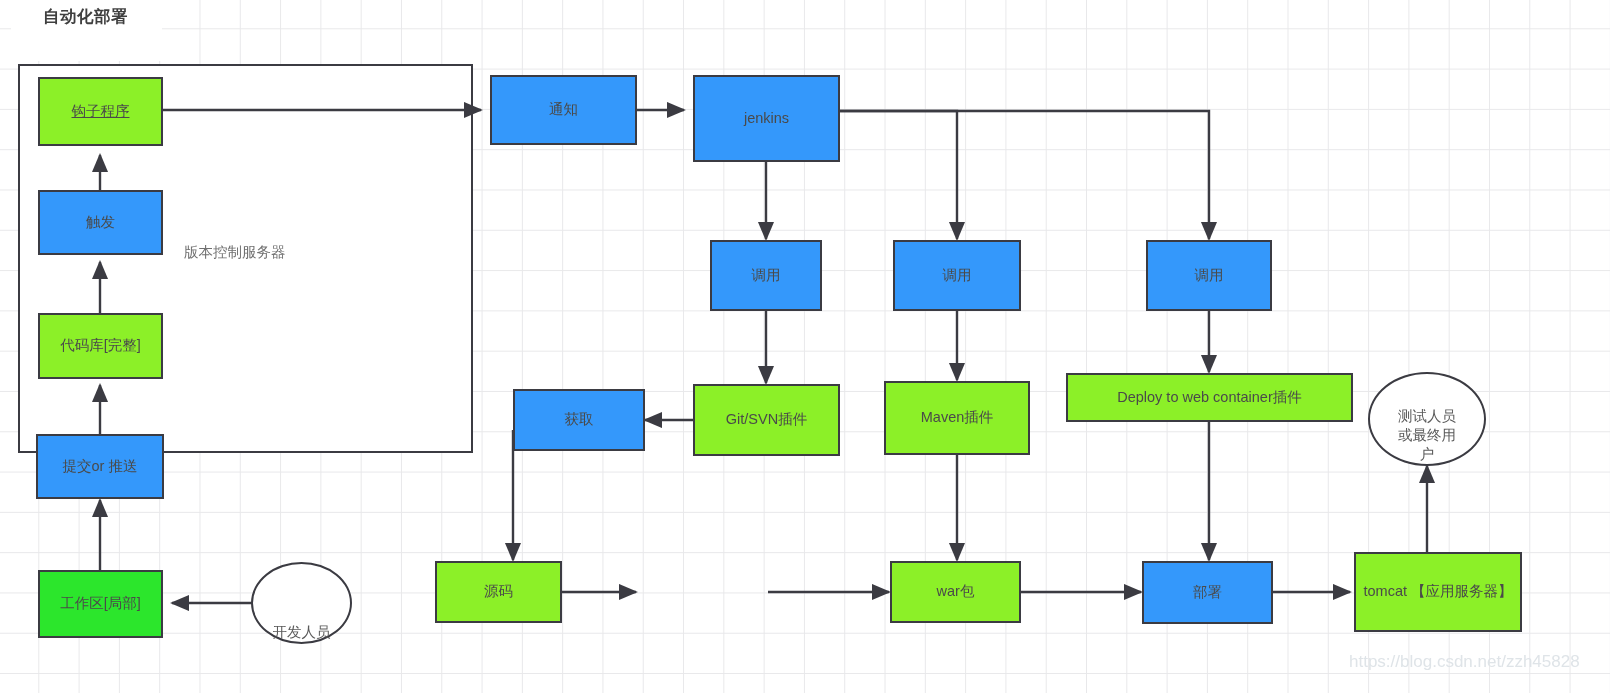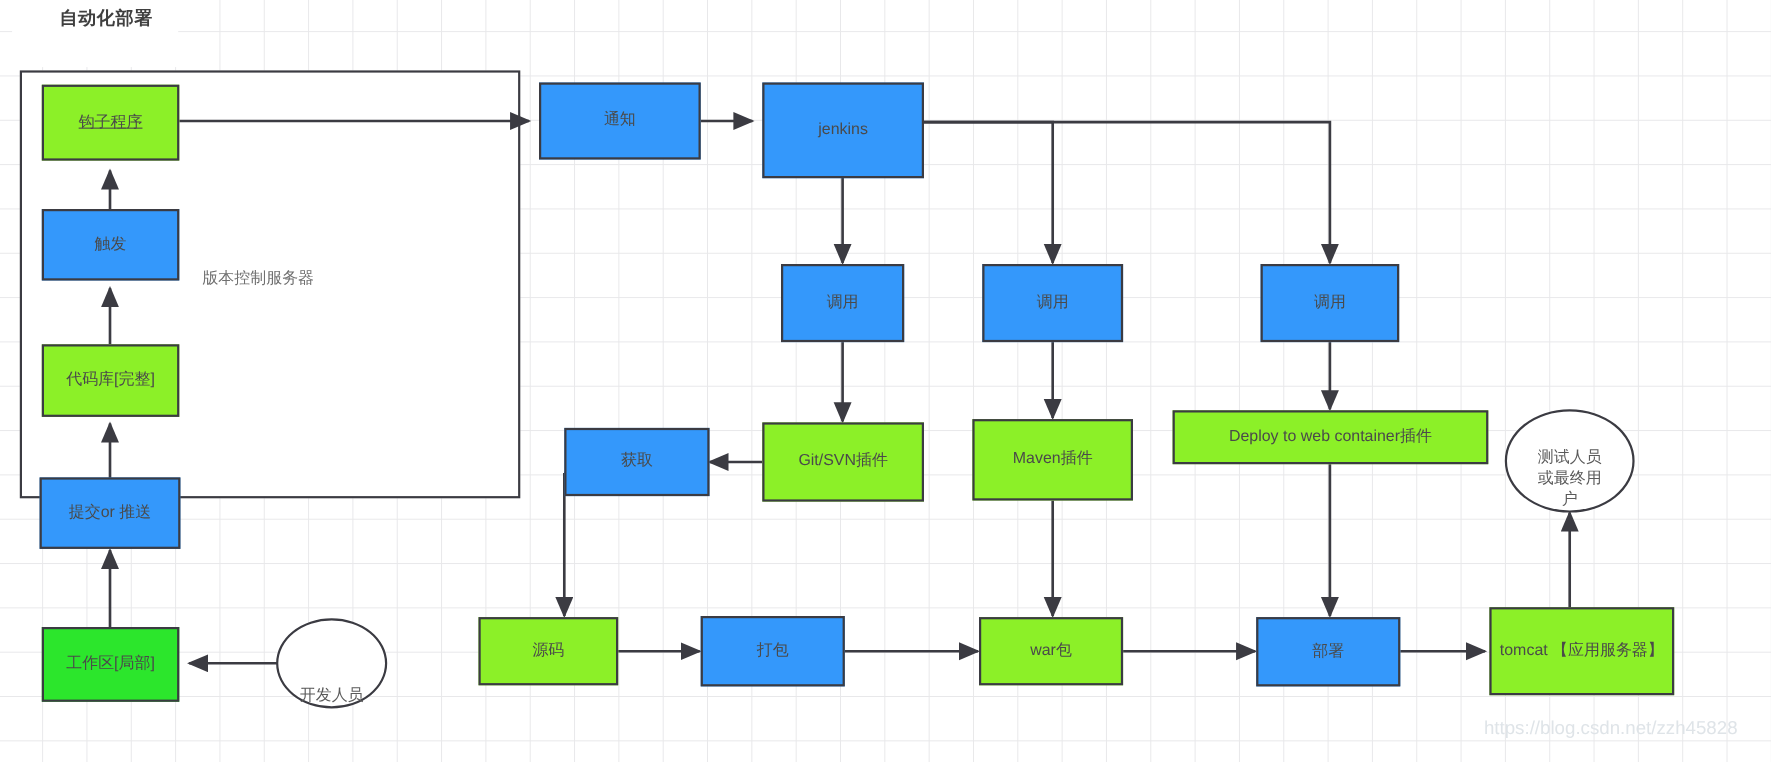--- a/index.html
+++ b/index.html
@@ -101,21 +101,21 @@
     font-family: "Liberation Sans", sans-serif;
   }
 </style>
 </head>
 <body>
 
 <div id="canvas">
 
   <div class="title-mask" style="left:11px; top:0; width:151px; height:61px;"></div>
 
-  <div class="page-title" style="left:54px; top:6px;text-align:center;">自动化部署</div>
+  <div class="page-title" style="left:43px; top:6px;text-align:center;">自动化部署</div>
 
   <div class="group-box" style="left:18px; top:64px; width:455px; height:389px;"></div>
   <div class="group-label" style="left:184px; top:243px;">版本控制服务器</div>
 
   <svg class="edges" viewBox="0 0 1610 693" xmlns="http://www.w3.org/2000/svg">
     <defs>
       <marker id="ah" markerWidth="10" markerHeight="10" refX="7.2" refY="3.4" orient="auto" markerUnits="strokeWidth">
         <path d="M0,0 L8,3.4 L0,6.8 z" fill="#3b3b42"></path>
       </marker>
     </defs>
@@ -230,23 +230,20 @@
   </div>
 
   <div class="ellipse" style="left:1368px; top:372px; width:118px; height:94px;">
     <span style="display:block; width:66px;">测试人员或最终用户</span>
   </div>
 
   <div class="node green" style="left:435px; top:561px; width:127px; height:62px;">
     <span>源码</span>
   </div>
 
-  <div class="node blue" style="left:637px; top:560px; width:131px; height:64px;">
-    <span>打包</span>
-  </div>
 
   <div class="node green" style="left:890px; top:561px; width:131px; height:62px;">
     <span>war包</span>
   </div>
 
   <div class="node blue" style="left:1142px; top:561px; width:131px; height:63px;">
     <span>部署</span>
   </div>
 
   <div class="node green" style="left:1354px; top:552px; width:168px; height:80px;">

